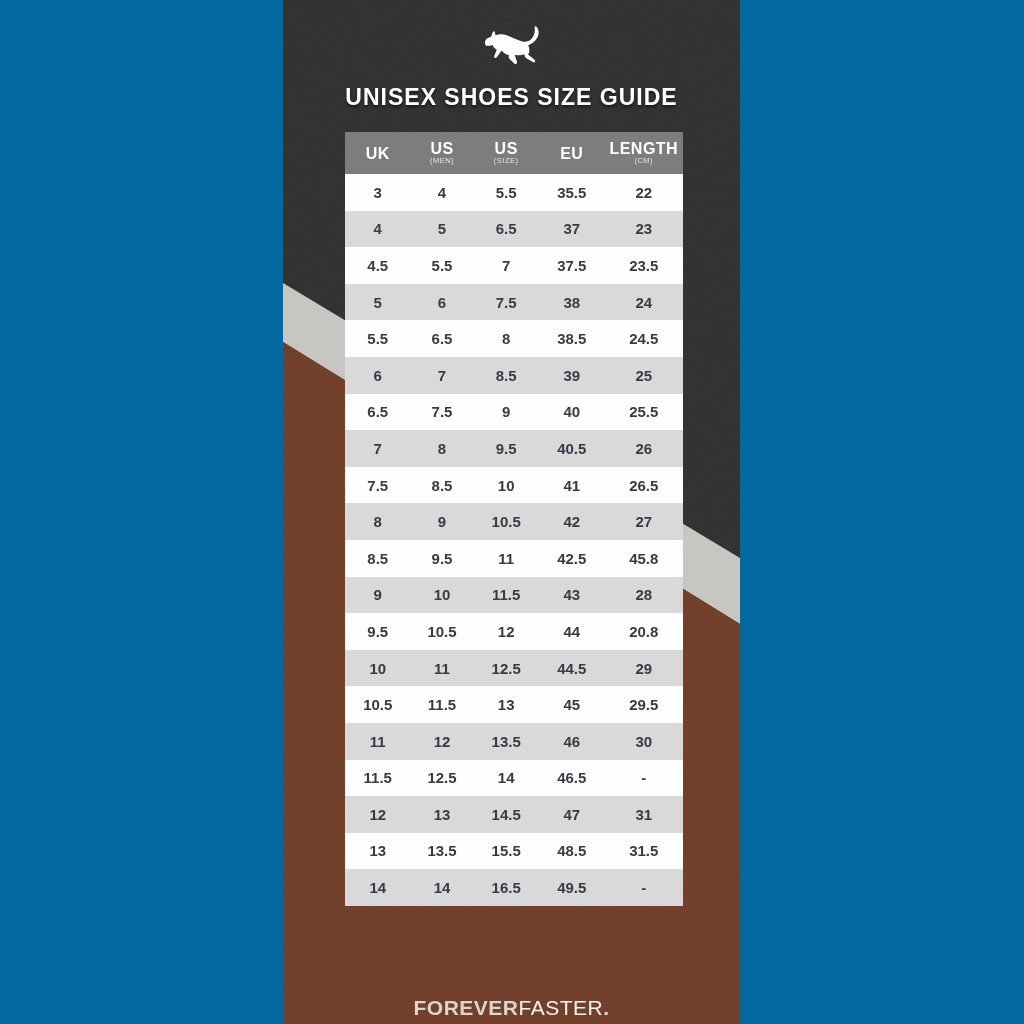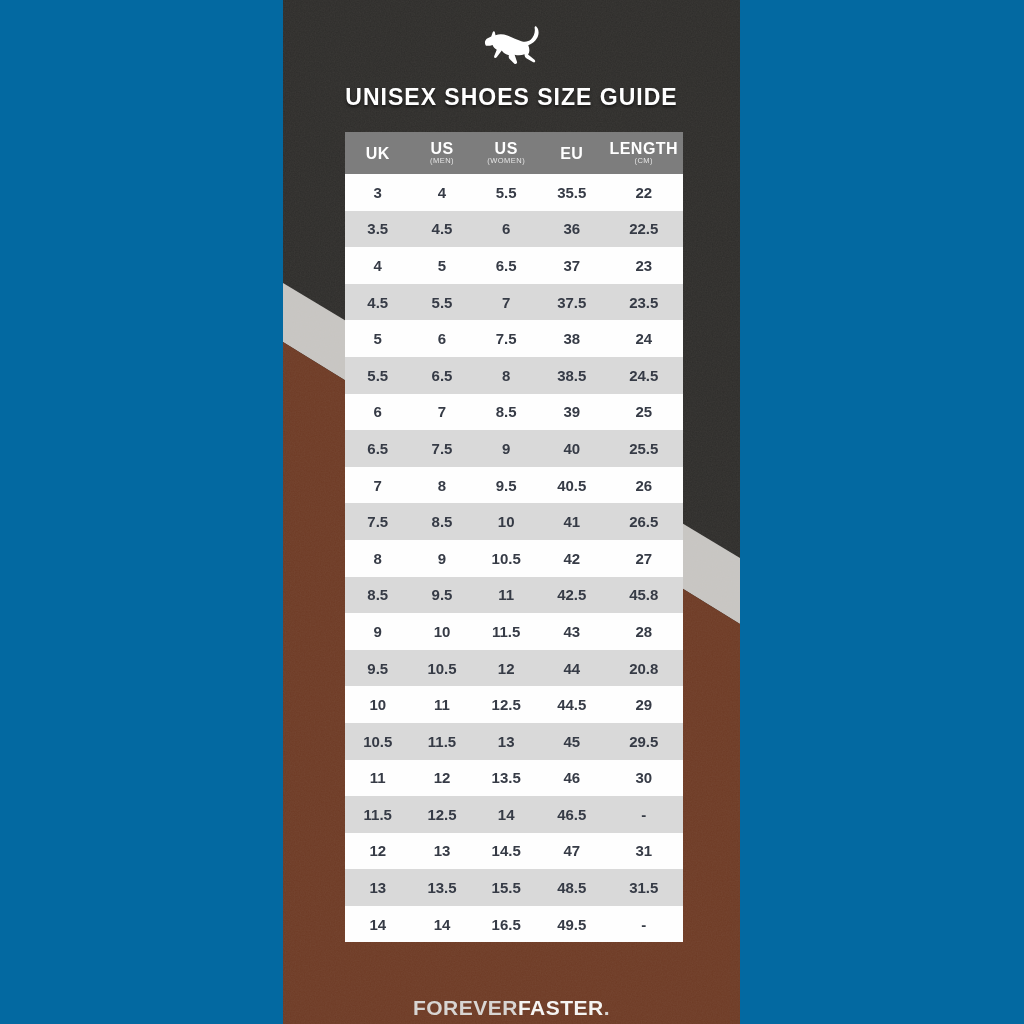--- a/index.html
+++ b/index.html
@@ -25,21 +25,21 @@
                  letter-spacing:.5px;padding:0;}
   .size-table th .lbl{display:block;font-size:16px;line-height:15px;}
   .size-table th .sub{display:block;font-size:7.5px;line-height:9px;font-weight:400;opacity:.8;letter-spacing:.5px;}
   .size-table tbody tr{height:36.6px;background:var(--row-white);}
   .size-table tbody tr:nth-child(even){background:var(--row-gray);}
   .size-table td{text-align:center;vertical-align:middle;color:var(--cell-text);
                  font-size:15px;font-weight:700;padding:0;}
   .tagline{position:absolute;left:0;top:996px;width:457px;text-align:center;
            font-size:21px;letter-spacing:.5px;}
   .tagline .light{color:var(--tagline-light);font-weight:700;}
-  .tagline .bold{color:var(--tagline-bold);font-weight:700;}
+  .tagline .bold{color:var(--tagline-bold);font-weight:400;}
   .tagline .dot{color:var(--tagline-light);font-weight:800;}
 </style>
 </head>
 <body>
 
 <div class="canvas">
   <div class="photo-strip">
 
     <svg class="bg-svg" viewBox="0 0 457 1024" preserveAspectRatio="none">
       <defs>
@@ -86,47 +86,40 @@
         <tr>
           <th>
             <span class="lbl">UK</span>
           </th>
           <th>
             <span class="lbl">US</span>
             <span class="sub">(MEN)</span>
           </th>
           <th>
             <span class="lbl">US</span>
-            <span class="sub">(WOMEN)</span>
+            <span class="sub">(SIZE)</span>
           </th>
           <th>
             <span class="lbl">EU</span>
           </th>
           <th>
             <span class="lbl">LENGTH</span>
             <span class="sub">(CM)</span>
           </th>
         </tr>
       </thead>
       <tbody>
           <tr>
             <td>3</td>
             <td>4</td>
             <td>5.5</td>
             <td>35.5</td>
             <td>22</td>
           </tr>
           <tr>
-            <td>3.5</td>
-            <td>4.5</td>
-            <td>6</td>
-            <td>36</td>
-            <td>22.5</td>
-          </tr>
-          <tr>
             <td>4</td>
             <td>5</td>
             <td>6.5</td>
             <td>37</td>
             <td>23</td>
           </tr>
           <tr>
             <td>4.5</td>
             <td>5.5</td>
             <td>7</td>

